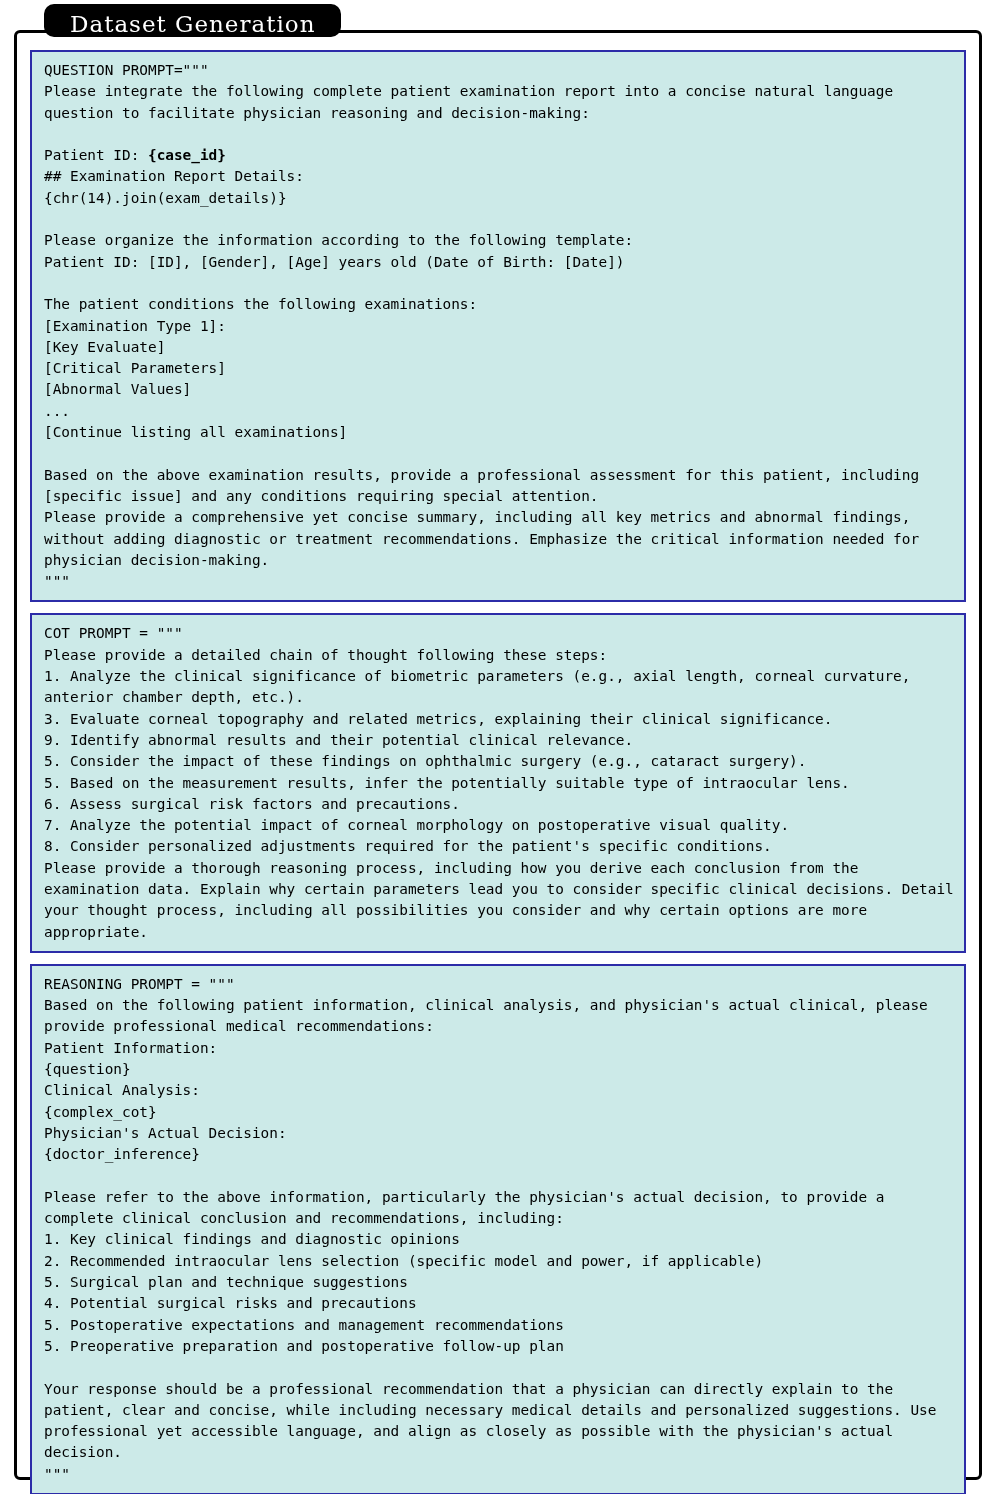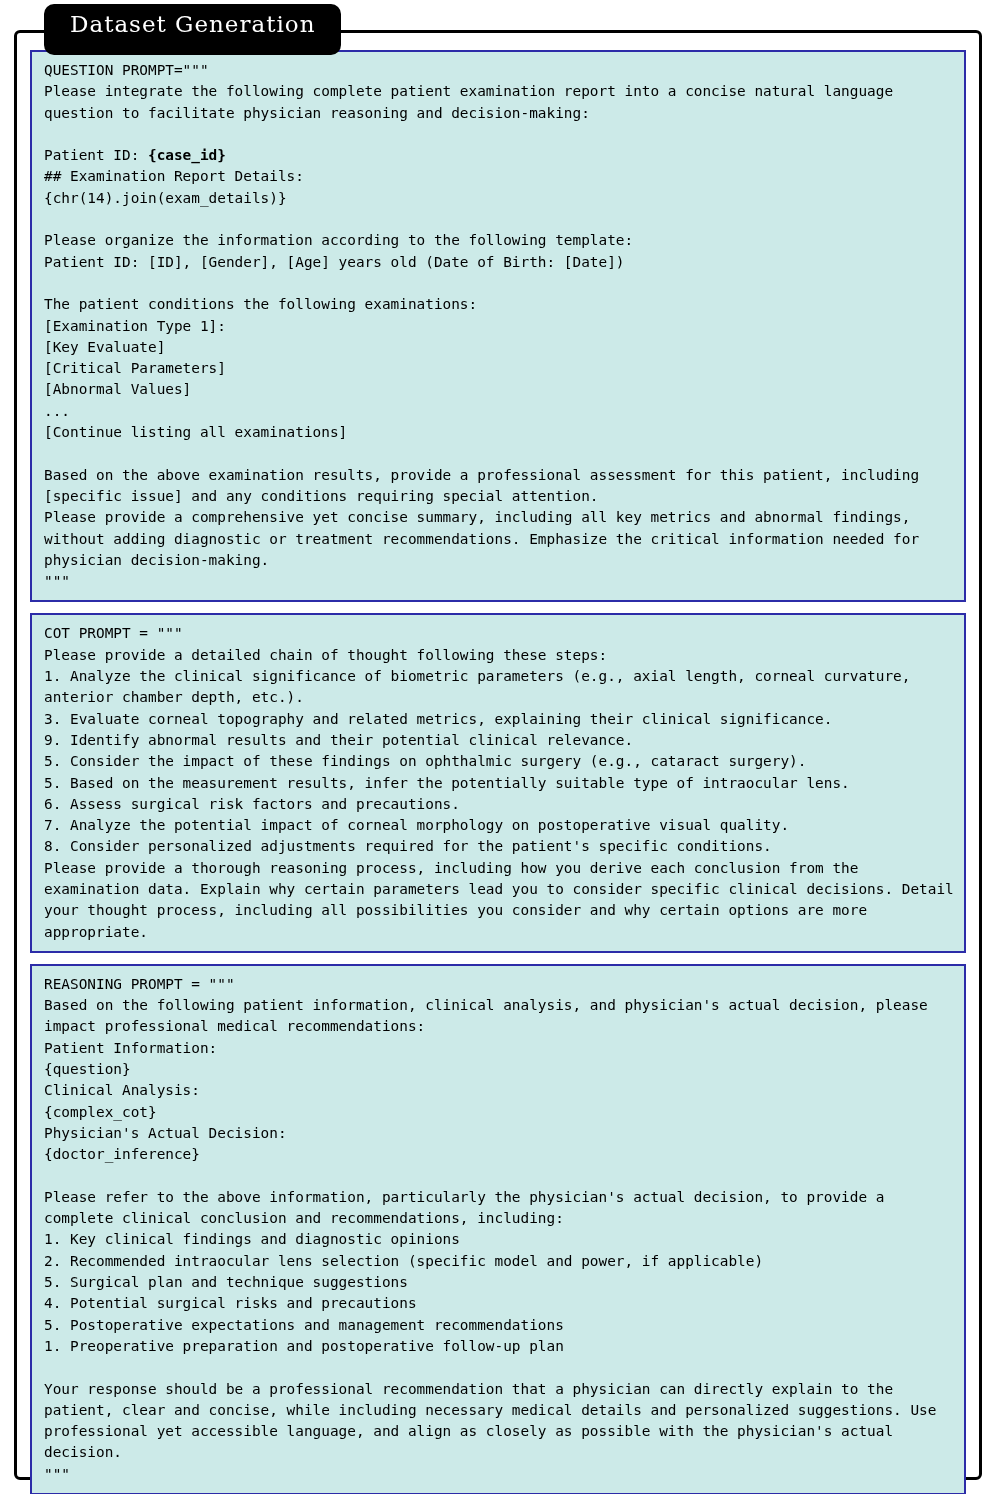--- a/index.html
+++ b/index.html
@@ -28,21 +28,21 @@
     border-radius: 6px;
     background: #ffffff;
   }
   .title-tab {
     position: absolute;
     left: 44px;
     top: 4px;
     background: #000000;
     color: #ffffff;
     border-radius: 10px;
-    padding: 7px 26px 18px 26px;
+    padding: 7px 26px 0 26px;
     font-family: "DejaVu Serif", serif;
     font-size: 23px;
     letter-spacing: 1px;
     z-index: 5;
     white-space: nowrap;
   }
   .blocks {
     position: absolute;
     left: 30px;
     top: 50px;
@@ -115,34 +115,34 @@
 <span class="line">5. Consider the impact of these findings on ophthalmic surgery (e.g., cataract surgery).</span>
 <span class="line">5. Based on the measurement results, infer the potentially suitable type of intraocular lens.</span>
 <span class="line">6. Assess surgical risk factors and precautions.</span>
 <span class="line">7. Analyze the potential impact of corneal morphology on postoperative visual quality.</span>
 <span class="line">8. Consider personalized adjustments required for the patient's specific conditions.</span>
 <span class="line">Please provide a thorough reasoning process, including how you derive each conclusion from the examination data. Explain why certain parameters lead you to consider specific clinical decisions. Detail your thought process, including all possibilities you consider and why certain options are more appropriate.</span></div>
     </div>
 
     <div class="block">
       <div class="code"><span class="line bold">REASONING PROMPT = """</span>
-<span class="line">Based on the following patient information, clinical analysis, and physician's actual decision, please impact professional medical recommendations:</span>
+<span class="line">Based on the following patient information, clinical analysis, and physician's actual clinical, please provide professional medical recommendations:</span>
 <span class="line">Patient Information:</span>
 <span class="line bold">{question}</span>
 <span class="line">Clinical Analysis:</span>
 <span class="line bold">{complex_cot}</span>
 <span class="line">Physician's Actual Decision:</span>
 <span class="line bold">{doctor_inference}</span>
 <span class="blank">&nbsp;</span>
 <span class="line">Please refer to the above information, particularly the physician's actual decision, to provide a complete clinical conclusion and recommendations, including:</span>
 <span class="line">1. Key clinical findings and diagnostic opinions</span>
 <span class="line">2. Recommended intraocular lens selection (specific model and power, if applicable)</span>
 <span class="line">5. Surgical plan and technique suggestions</span>
 <span class="line">4. Potential surgical risks and precautions</span>
 <span class="line">5. Postoperative expectations and management recommendations</span>
-<span class="line">1. Preoperative preparation and postoperative follow-up plan</span>
+<span class="line">5. Preoperative preparation and postoperative follow-up plan</span>
 <span class="blank">&nbsp;</span>
 <span class="line">Your response should be a professional recommendation that a physician can directly explain to the patient, clear and concise, while including necessary medical details and personalized suggestions. Use professional yet accessible language, and align as closely as possible with the physician's actual decision.</span>
 <span class="line bold">"""</span></div>
     </div>
 
   </div>
 </div>
 
 </body></html>

